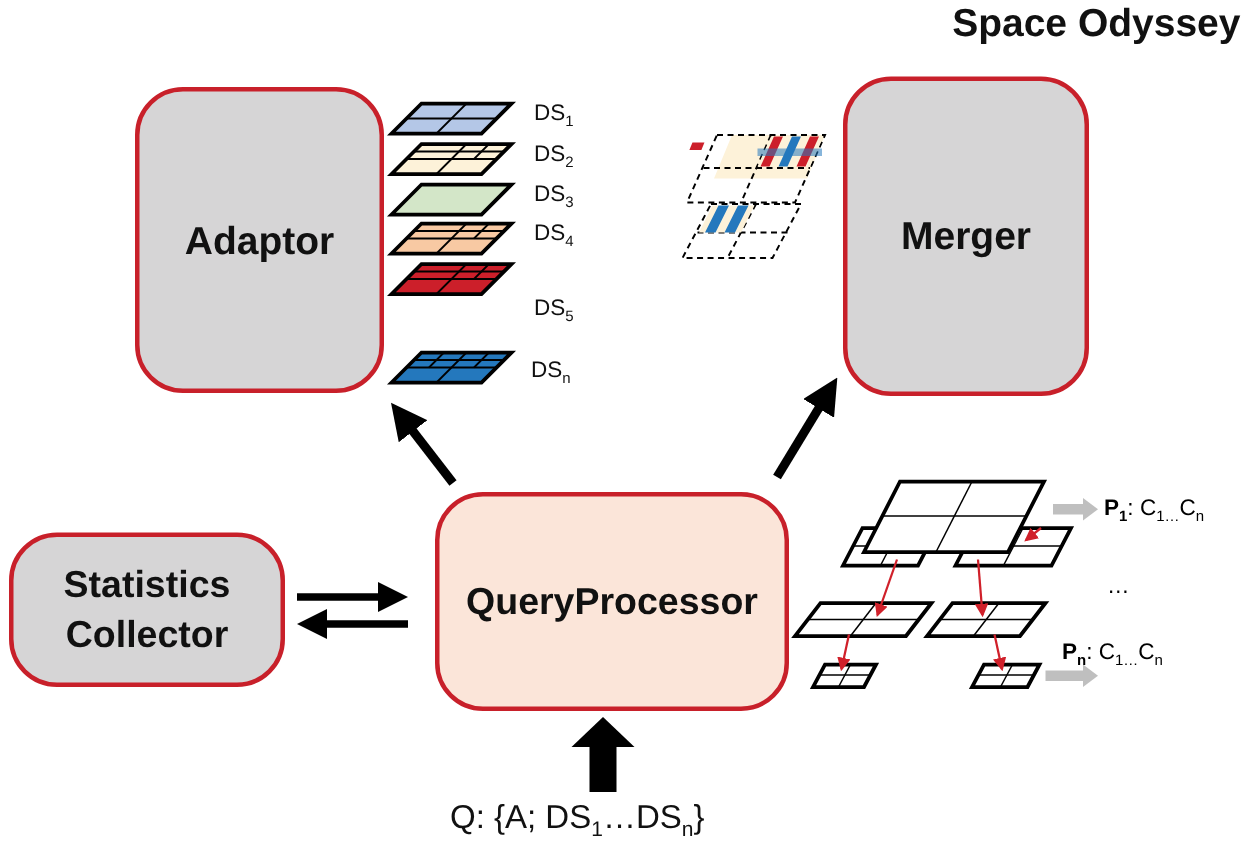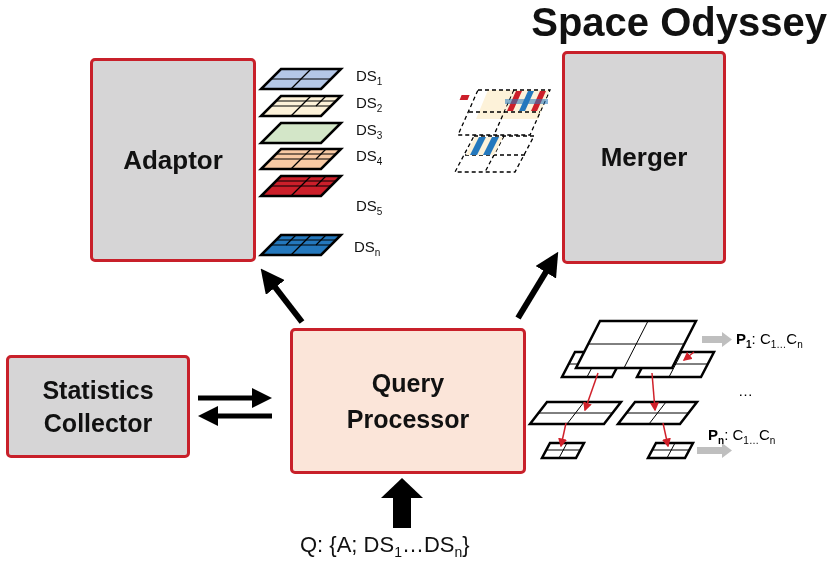--- a/index.html
+++ b/index.html
@@ -1,23 +1,23 @@
 <!DOCTYPE html>
 <html><head>
 <meta charset="utf-8">
 <style>
   html, body { margin: 0; padding: 0; background: #ffffff; }
   body { width: 831px; height: 570px; position: relative; overflow: hidden;
          font-family: "Liberation Sans", "DejaVu Sans", sans-serif; }
   .box { position: absolute; box-sizing: border-box; border: 3px solid #c8202a;
-         border-radius: 5px; display: flex; align-items: center; justify-content: center;
+         border-radius: 32px; display: flex; align-items: center; justify-content: center;
          text-align: center; font-weight: bold; color: #111; }
   .gray { background: #d6d5d6; }
   .peach { background: #fbe5d9; }
-  .title { position: absolute; right: 4px; top: 0px; font-weight: bold; font-size: 40px; color: #111; }
+  .title { position: absolute; right: 4px; top: 0px; font-weight: bold; font-size: 26px; color: #111; }
   .lbl { position: absolute; font-size: 15px; color: #111; }
   .lbl sub { font-size: 10px; }
   svg.overlay { position: absolute; left: 0; top: 0; }
   .plabel { position: absolute; font-size: 15px; color: #000000; }
   .plabel b { font-weight: bold; }
   .plabel sub { font-size: 10px; }
   .query { position: absolute; left: 300px; top: 532px; font-size: 22px; color: #111; }
   .query sub { font-size: 14px; }
 </style>
 </head>
@@ -31,21 +31,21 @@
 
 <div class="box gray" style="left:562px;top:51px;width:164px;height:213px;font-size:26px;">
   <span>Merger</span>
 </div>
 
 <div class="box gray" style="left:6px;top:355px;width:184px;height:103px;font-size:25px;line-height:1.3;flex-direction:column;">
   <span>Statistics</span>
   <span>Collector</span>
 </div>
 
-<div class="box peach" style="left:290px;top:328px;width:236px;height:146px;font-size:25px;line-height:1.45;flex-direction:column;">
+<div class="box peach" style="left:290px;top:328px;width:236px;height:146px;font-size:25px;line-height:1.45;flex-direction:row;">
   <span>Query</span>
   <span>Processor</span>
 </div>
 
 <svg class="overlay" width="831" height="570">
   <defs>
     <marker id="ahBlack" markerWidth="4" markerHeight="4" refX="2" refY="2" orient="auto" markerUnits="strokeWidth">
       <path d="M0,0 L4,2 L0,4 z" fill="#000"></path>
     </marker>
     <marker id="ahRed" markerWidth="6" markerHeight="6" refX="5" refY="3" orient="auto" markerUnits="strokeWidth">

